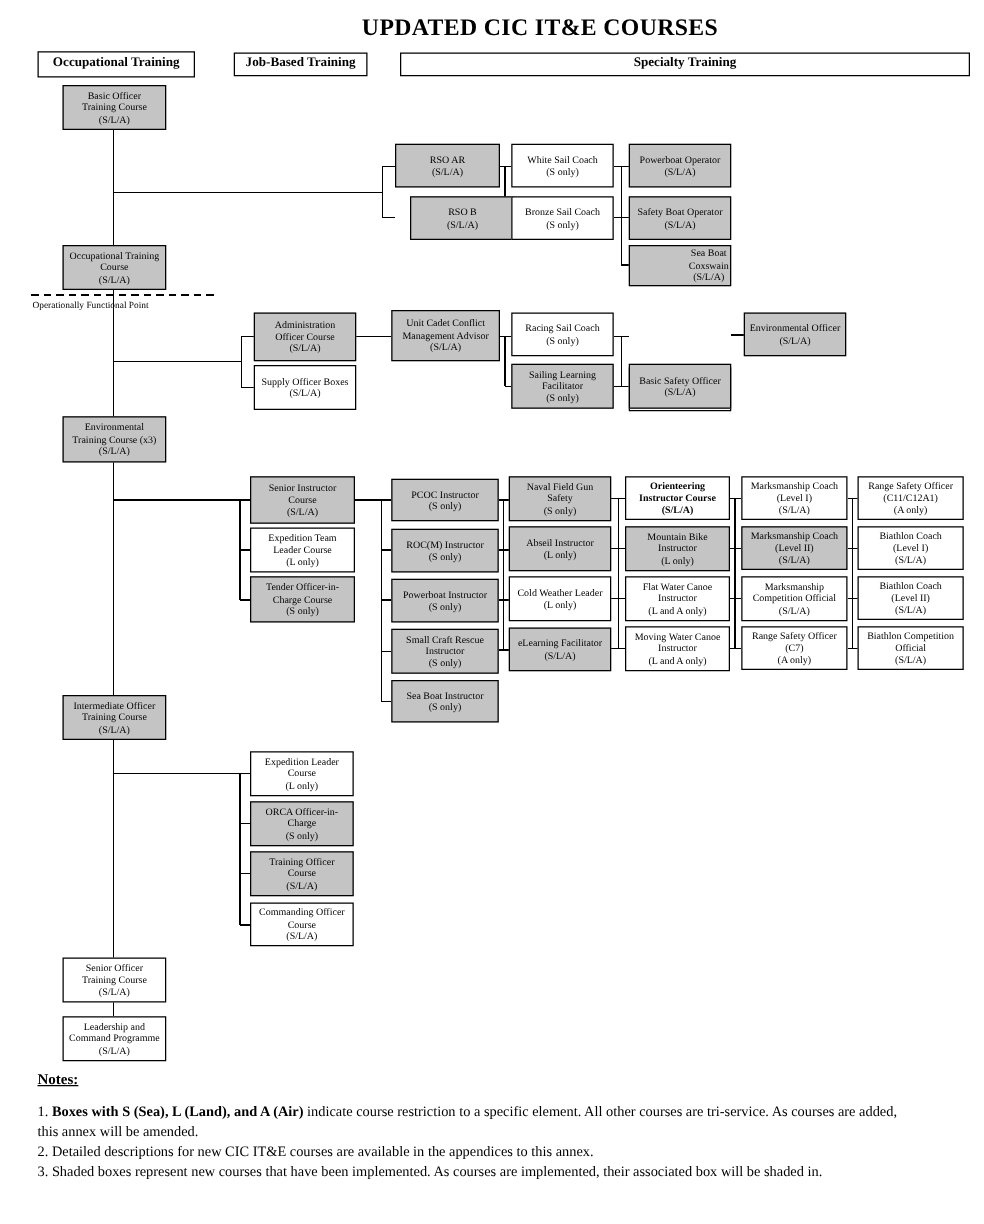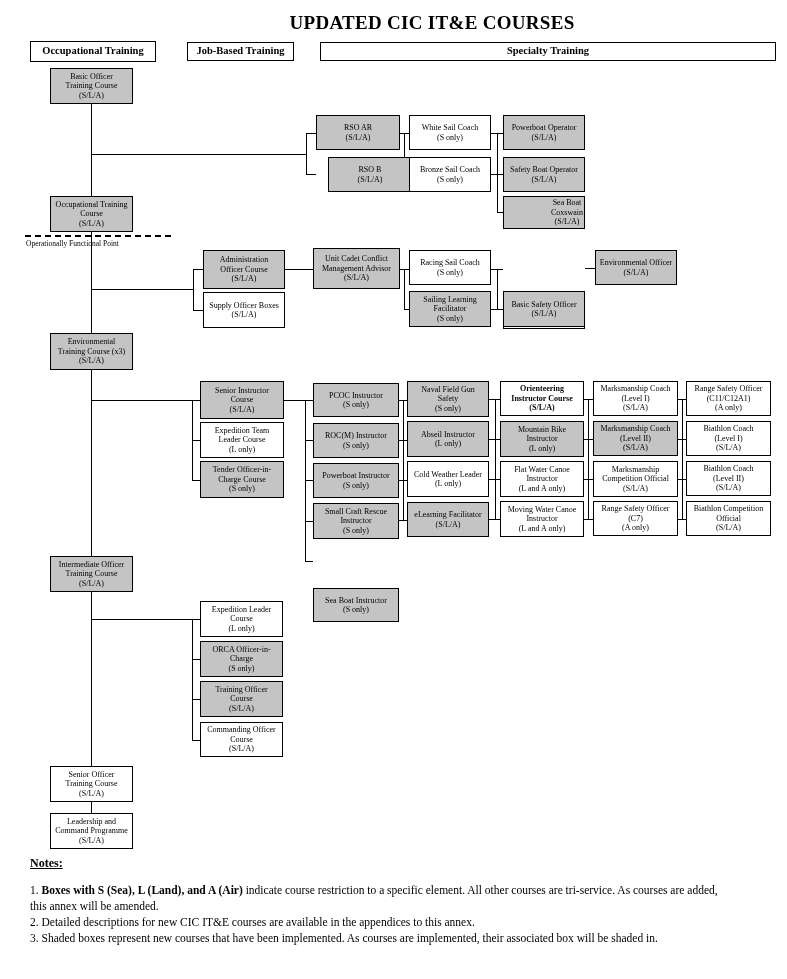--- a/index.html
+++ b/index.html
@@ -229,21 +229,21 @@
       </div>
       <div class="node shaded" style="left: 313px; top: 463px; width: 86px; height: 35px;">
         <span>Powerboat Instructor
 (S only)</span>
       </div>
       <div class="node shaded" style="left: 313px; top: 503px; width: 86px; height: 36px;">
         <span>Small Craft Rescue
 Instructor
 (S only)</span>
       </div>
-      <div class="node shaded" style="left: 313px; top: 544px; width: 86px; height: 34px; margin-top: 44px;">
+      <div class="node shaded" style="left: 313px; top: 544px; width: 86px; height: 34px;">
         <span>Sea Boat Instructor
 (S only)</span>
       </div>
       <div class="node shaded" style="left: 407px; top: 381px; width: 82px; height: 36px;">
         <span>Naval Field Gun
 Safety
 (S only)</span>
       </div>
       <div class="node shaded" style="left: 407px; top: 421px; width: 82px; height: 36px;">
         <span>Abseil Instructor

